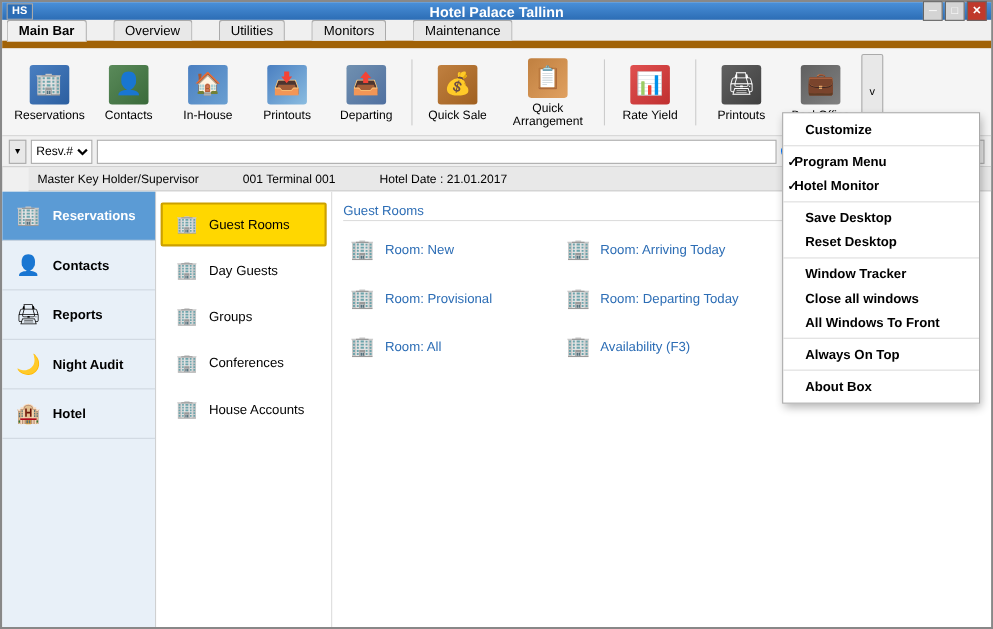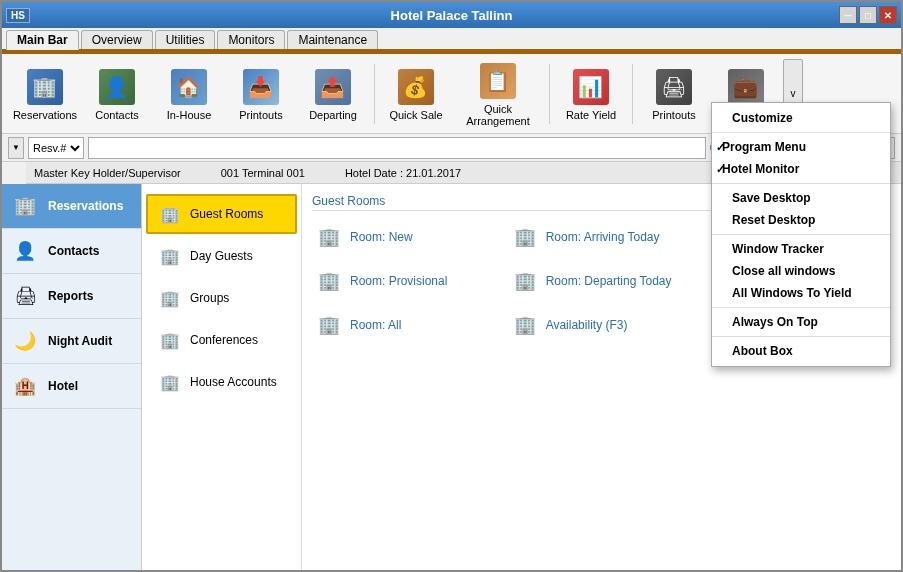--- a/index.html
+++ b/index.html
@@ -19,21 +19,21 @@
       background: linear-gradient(to bottom, #4a90d9, #2c6db5);
       color: white;
       text-align: center;
       padding: 4px 0;
       font-size: 13px;
       font-weight: bold;
       display: flex;
       align-items: center;
       justify-content: center;
       position: relative;
-      height: 26px;
+      height: 16px;
     }
 
     .title-bar-controls {
       position: absolute;
       right: 4px;
       display: flex;
       gap: 2px;
     }
 
     .title-btn {
@@ -57,25 +57,26 @@
       background: #2c6db5;
       color: white;
       font-size: 10px;
       font-weight: bold;
       padding: 1px 4px;
       border: 1px solid #aaa;
     }
 
     .tab-bar {
       background: #f0f0f0;
-      border-bottom: 5px solid #a16207;
+      border-bottom: 7px solid #a16207;
       display: flex;
       align-items: flex-end;
       padding: 2px 4px 0;
       height: 26px;
+      gap: 22px;
     }
 
     .tab {
       padding: 2px 10px;
       border: 1px solid #aaa;
       border-bottom: none;
       background: #e8e8e8;
       cursor: pointer;
       font-size: 12px;
       margin-right: 2px;
@@ -603,20 +604,20 @@
     <div class="dropdown-item">Customize</div>
     <div class="dropdown-separator"></div>
     <div class="dropdown-item checked">Program Menu</div>
     <div class="dropdown-item checked">Hotel Monitor</div>
     <div class="dropdown-separator"></div>
     <div class="dropdown-item">Save Desktop</div>
     <div class="dropdown-item">Reset Desktop</div>
     <div class="dropdown-separator"></div>
     <div class="dropdown-item">Window Tracker</div>
     <div class="dropdown-item">Close all windows</div>
-    <div class="dropdown-item">All Windows To Yield</div>
+    <div class="dropdown-item">All Windows To Front</div>
     <div class="dropdown-separator"></div>
     <div class="dropdown-item">Always On Top</div>
     <div class="dropdown-separator"></div>
     <div class="dropdown-item">About Box</div>
   </div>
 
 </div>
 
 </body></html>

